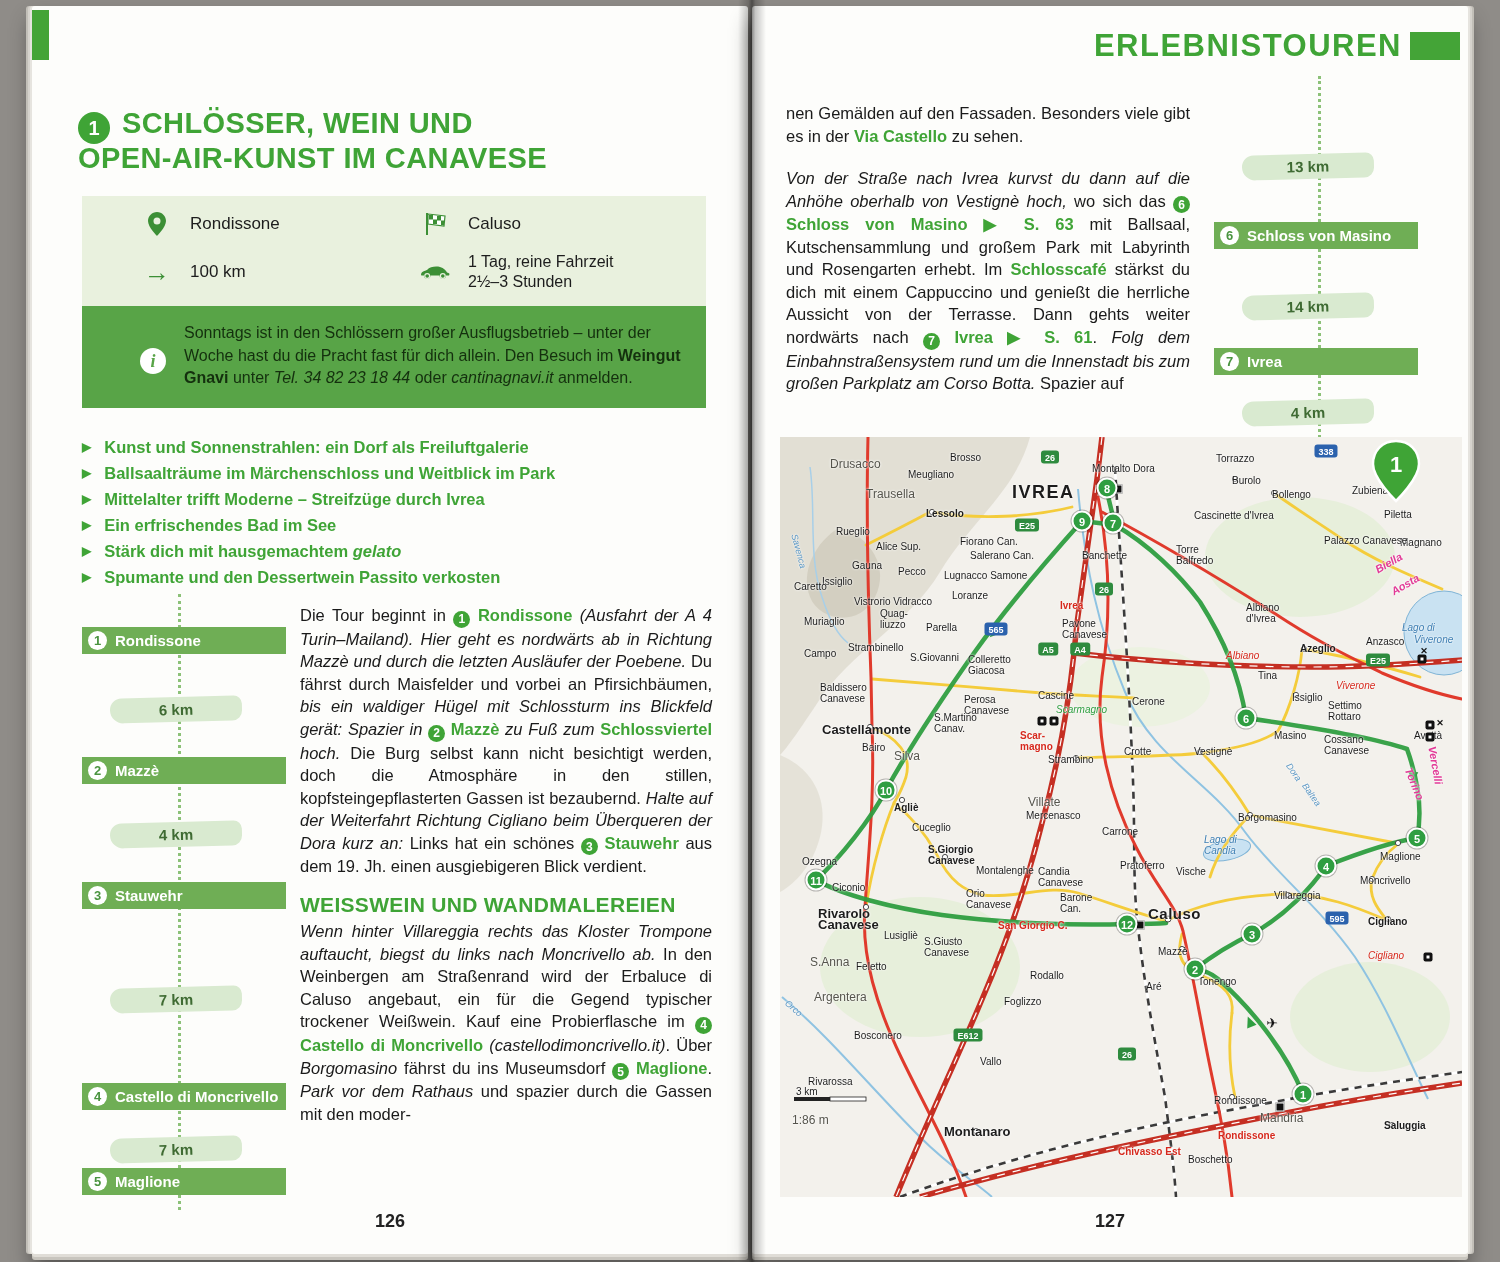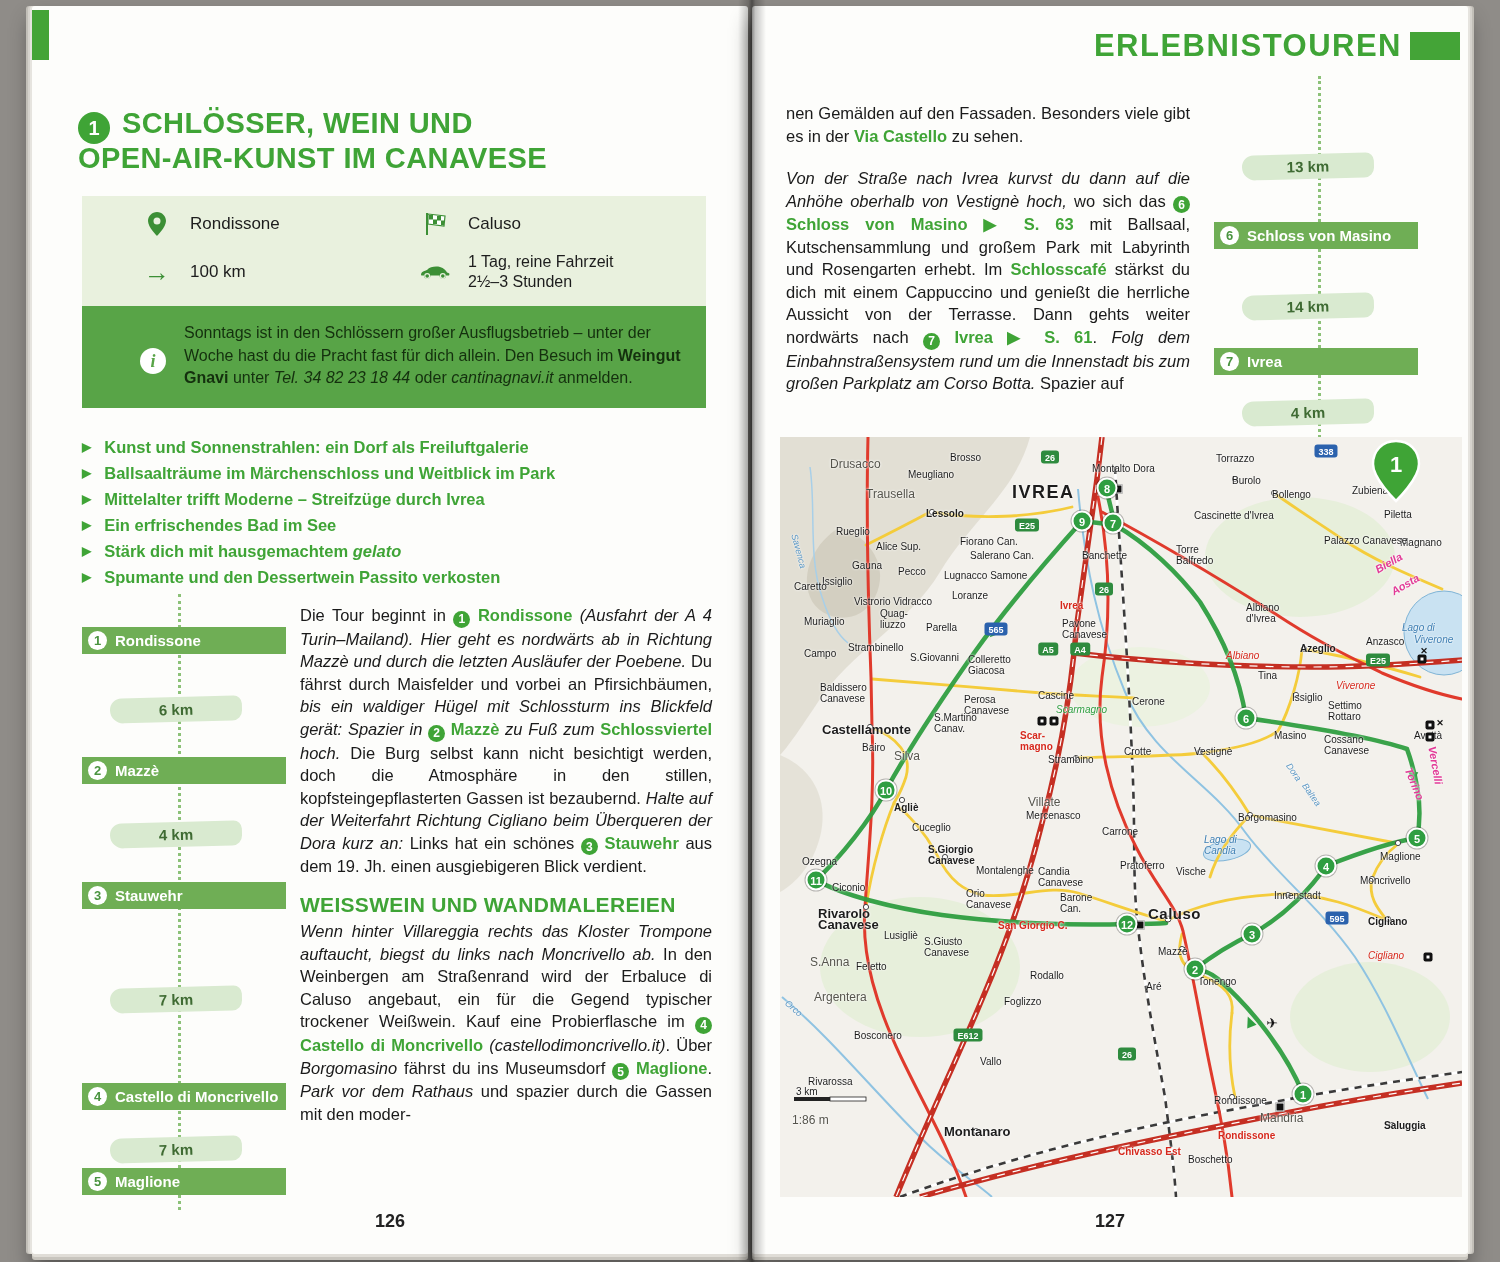--- a/index.html
+++ b/index.html
@@ -437,21 +437,21 @@
           <div class="ml blue" style="left: 424px; top: 398px;">Lago di
 Candia</div>
           <div class="ml t" style="left: 52px; top: 446px;">Ciconio</div>
           <div class="ml t" style="left: 196px; top: 429px;">Montalenghe</div>
           <div class="ml t" style="left: 258px; top: 430px;">Candia
 Canavese</div>
           <div class="ml t" style="left: 186px; top: 452px;">Orio
 Canavese</div>
           <div class="ml t" style="left: 280px; top: 456px;">Barone
 Can.</div>
-          <div class="ml t" style="left: 494px; top: 454px;">Innenstadt</div>
+          <div class="ml t" style="left: 494px; top: 454px;">Villareggia</div>
           <div class="ml big2" style="left: 38px; top: 472px;">Rivarolo
 Canavese</div>
           <div class="ml big3" style="left: 368px; top: 472px;">Caluso</div>
           <div class="ml tb" style="left: 588px; top: 480px;">Cigliano</div>
           <div class="ml t" style="left: 104px; top: 494px;">Lusigliè</div>
           <div class="ml t" style="left: 144px; top: 500px;">S.Giusto
 Canavese</div>
           <div class="ml red" style="left: 218px; top: 484px;">San Giorgio C.</div>
           <div class="ml t" style="left: 378px; top: 510px;">Mazzè</div>
           <div class="ml redi" style="left: 588px; top: 514px;">Cigliano</div>

